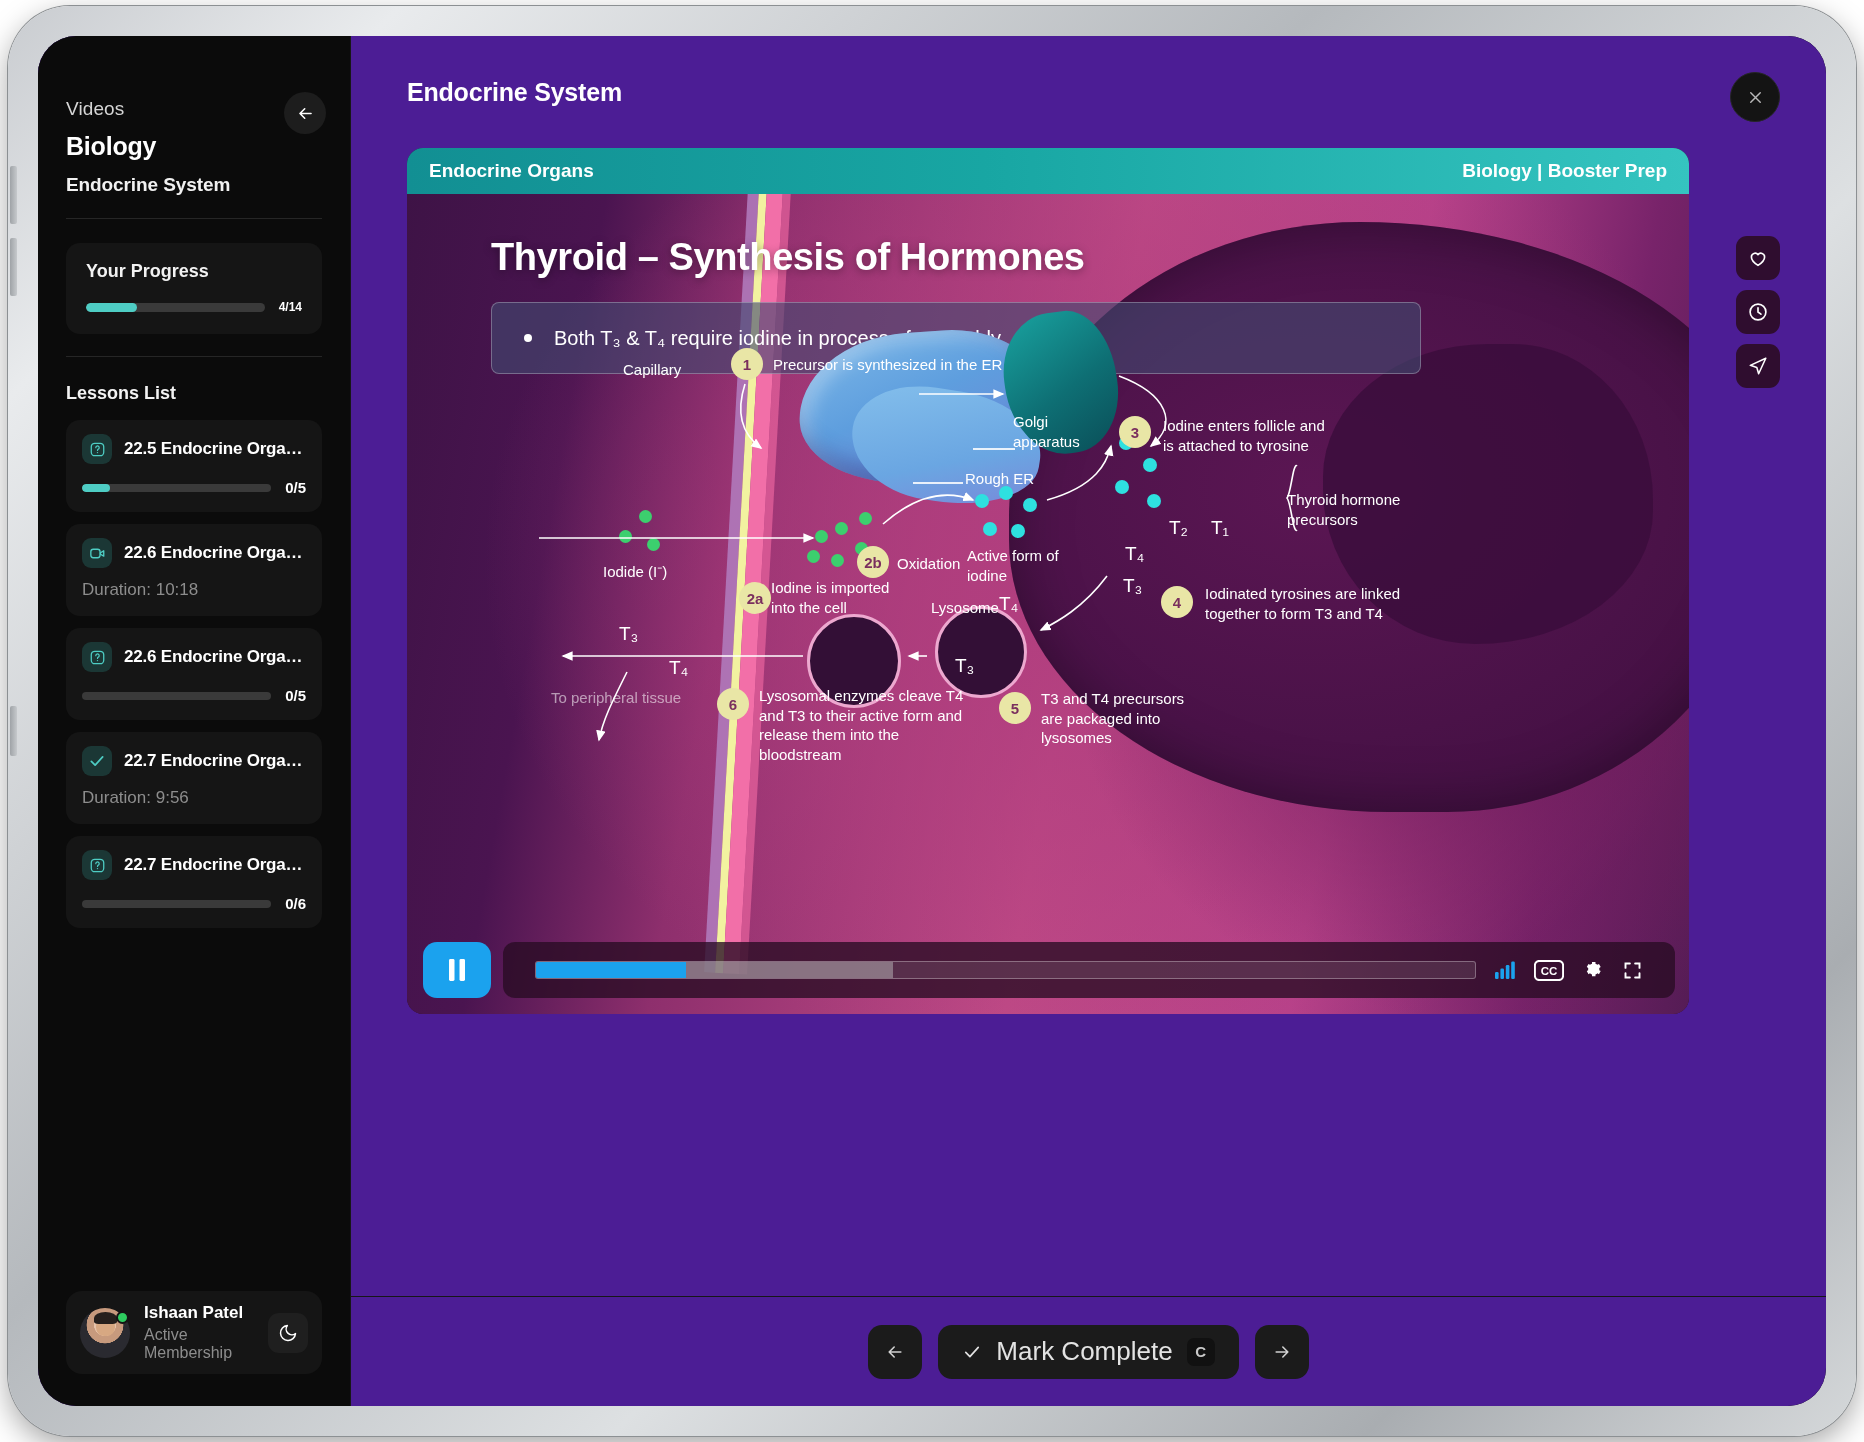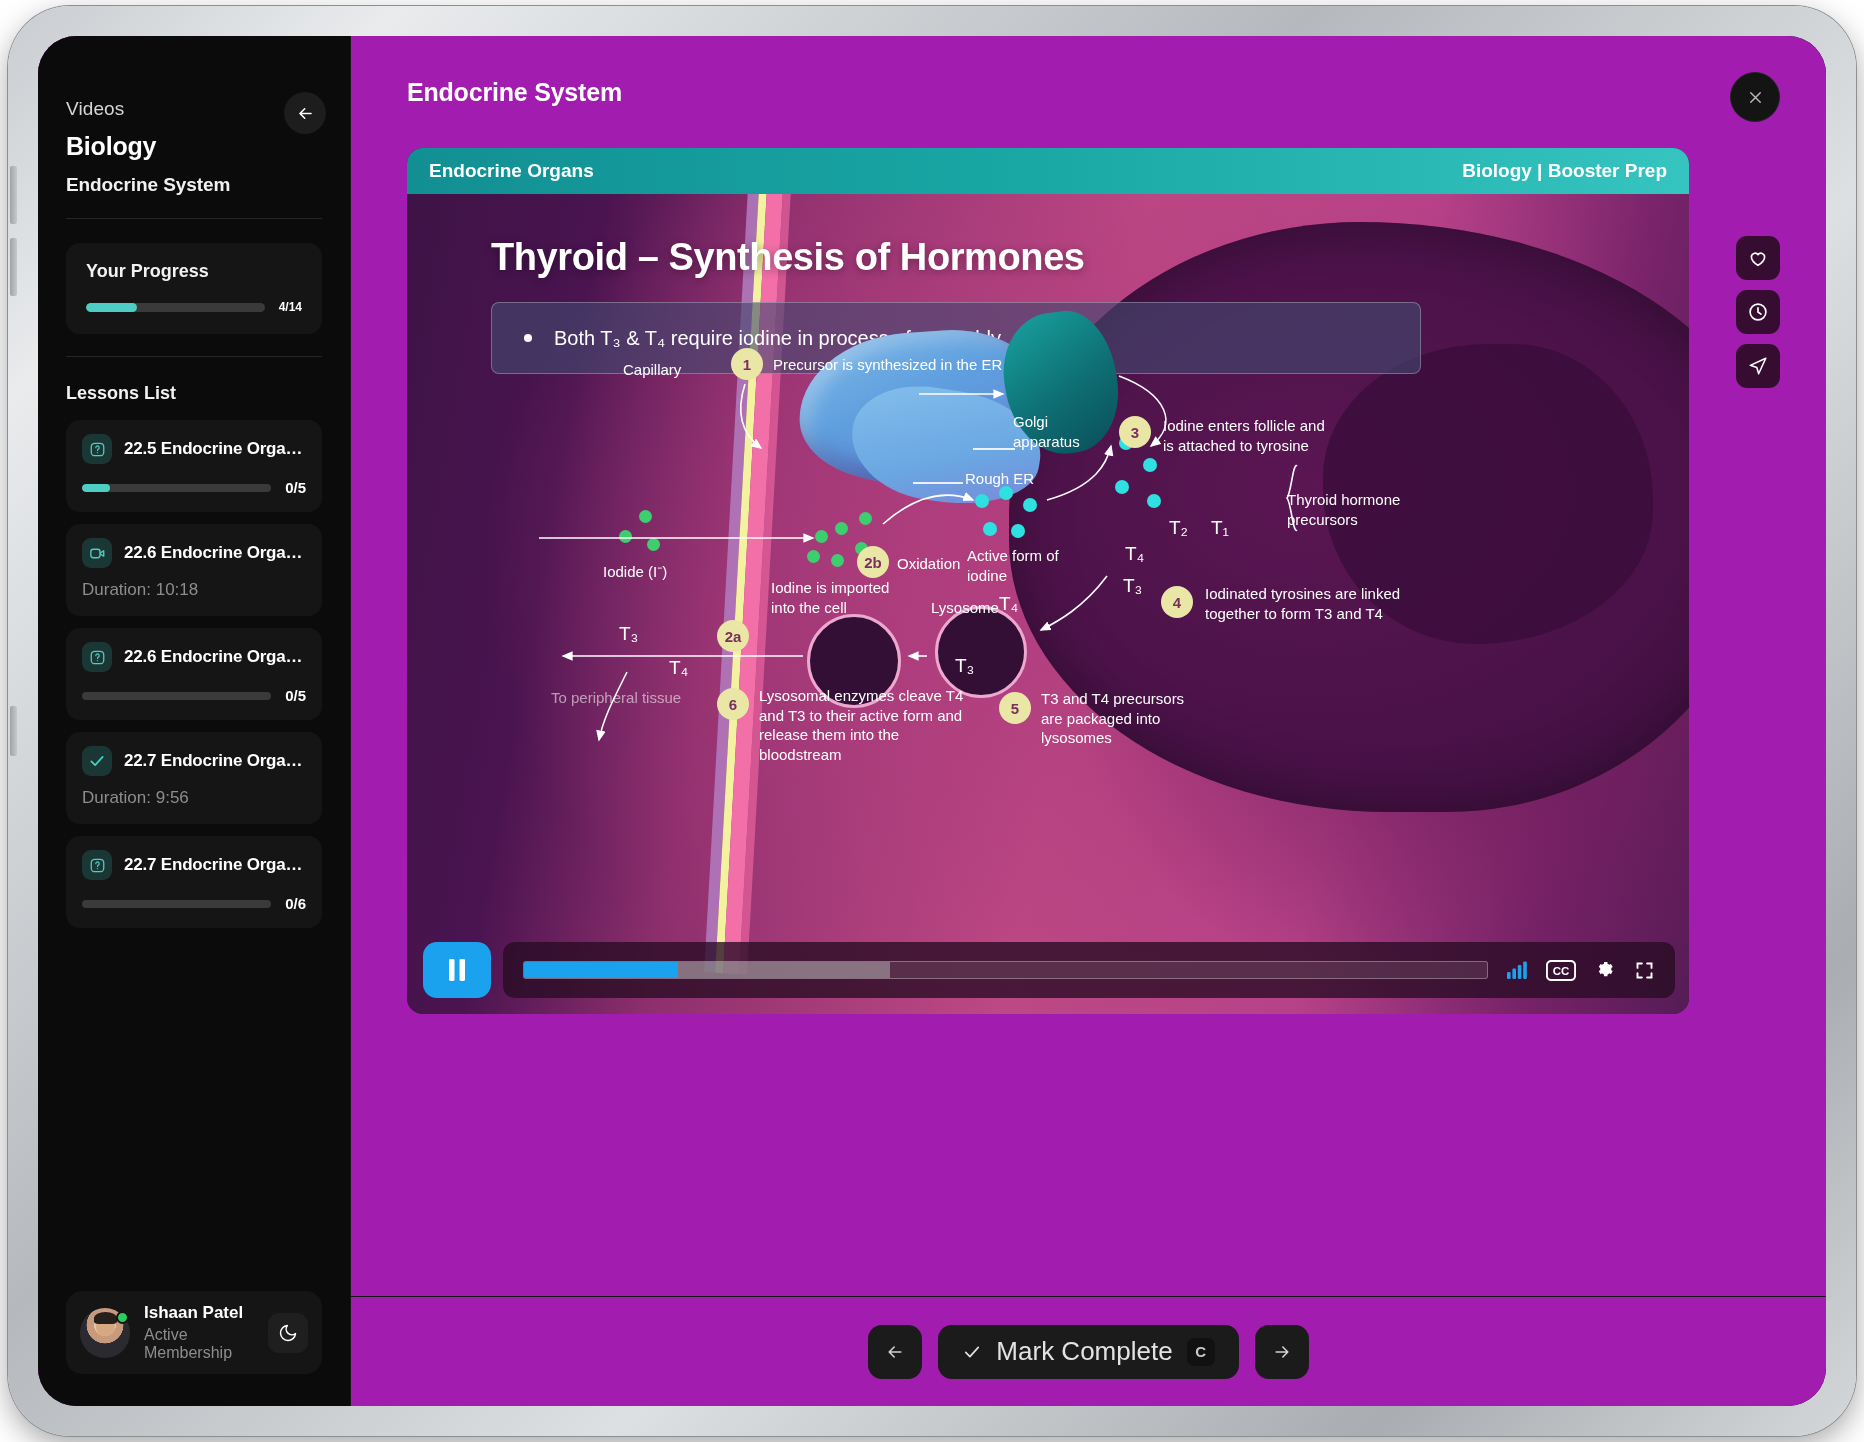--- a/index.html
+++ b/index.html
@@ -34,21 +34,21 @@
   }
   #vol-btn-1 { left: 2px; top: 160px; width: 7px; height: 58px; }
   #vol-btn-2 { left: 2px; top: 232px; width: 7px; height: 58px; }
   #power-btn { left: 2px; top: 700px; width: 7px; height: 50px; }
 
   
   #app {
     position: absolute;
     left: 0; top: 0;
     width: 1788px; height: 1370px;
-    background: #a21caf;
+    background: #4c1d95;
     display: flex;
     color: #ffffff;
   }
 
   
   #sidebar {
     width: 312px; min-width: 312px;
     background: #0b0b0b;
     display: flex; flex-direction: column;
     padding: 0 0 0 0;
@@ -263,21 +263,21 @@
     width: 68px; height: 56px; border-radius: 14px;
     background: #1ba2ee;
     display: flex; align-items: center; justify-content: center;
     cursor: pointer; border: none; z-index: 9;
   }
   #controls-bar {
     position: absolute; left: 96px; right: 14px; bottom: 16px;
     height: 56px; border-radius: 12px;
     background: rgba(40,12,34,.78);
     display: flex; align-items: center; gap: 18px;
-    padding: 0 20px;
+    padding: 0 32px;
     z-index: 9;
   }
   #seek-track {
     flex: 1; height: 18px; border-radius: 3px;
     background: rgba(255,255,255,.10);
     border: 1px solid rgba(255,255,255,.30);
     position: relative; overflow: hidden; cursor: pointer;
   }
   #seek-buffered { position: absolute; left: 0; top: 0; bottom: 0; background: rgba(200,200,200,.45); }
   #seek-played { position: absolute; left: 0; top: 0; bottom: 0; background: #1ba2ee; }
@@ -534,21 +534,21 @@
               <div class="dg-label dg-small" style="left:548px; top:460px;">T₃</div>
               <div class="dg-label dg-small" style="left:592px; top:398px;">T₄</div>
               <div class="dg-label dg-small" style="left:718px; top:348px;">T₄</div>
               <div class="dg-label dg-small" style="left:716px; top:380px;">T₃</div>
               <div class="dg-label dg-small" style="left:762px; top:322px;">T₂</div>
               <div class="dg-label dg-small" style="left:804px; top:322px;">T₁</div>
 
               <div class="dg-step" style="left:324px; top:154px;">1</div>
               <div class="dg-label" style="left:366px; top:161px;">Precursor is synthesized in the ER</div>
 
-              <div class="dg-step" style="left:310px; top:388px;margin-top:38px;">2a</div>
+              <div class="dg-step" style="left:332px; top:388px;">2a</div>
               <div class="dg-label" style="left:364px; top:384px; width:128px;">Iodine is imported into the cell</div>
 
               <div class="dg-step" style="left:450px; top:352px;">2b</div>
 
               <div class="dg-step" style="left:712px; top:222px;">3</div>
               <div class="dg-label" style="left:756px; top:222px; width:170px;">Iodine enters follicle and is attached to tyrosine</div>
 
               <div class="dg-step" style="left:754px; top:392px;">4</div>
               <div class="dg-label" style="left:798px; top:390px; width:196px;">Iodinated tyrosines are linked together to form T3 and T4</div>
 

